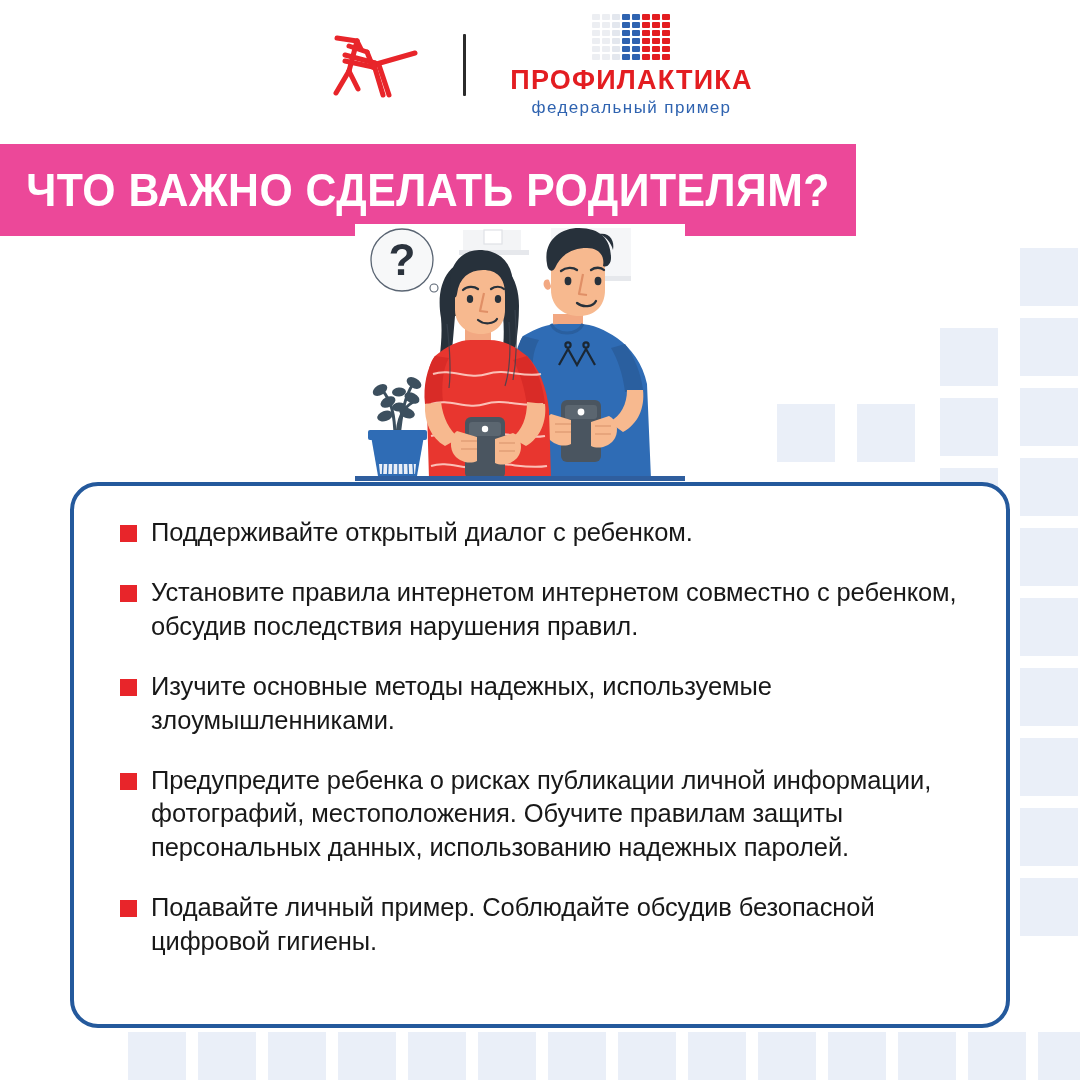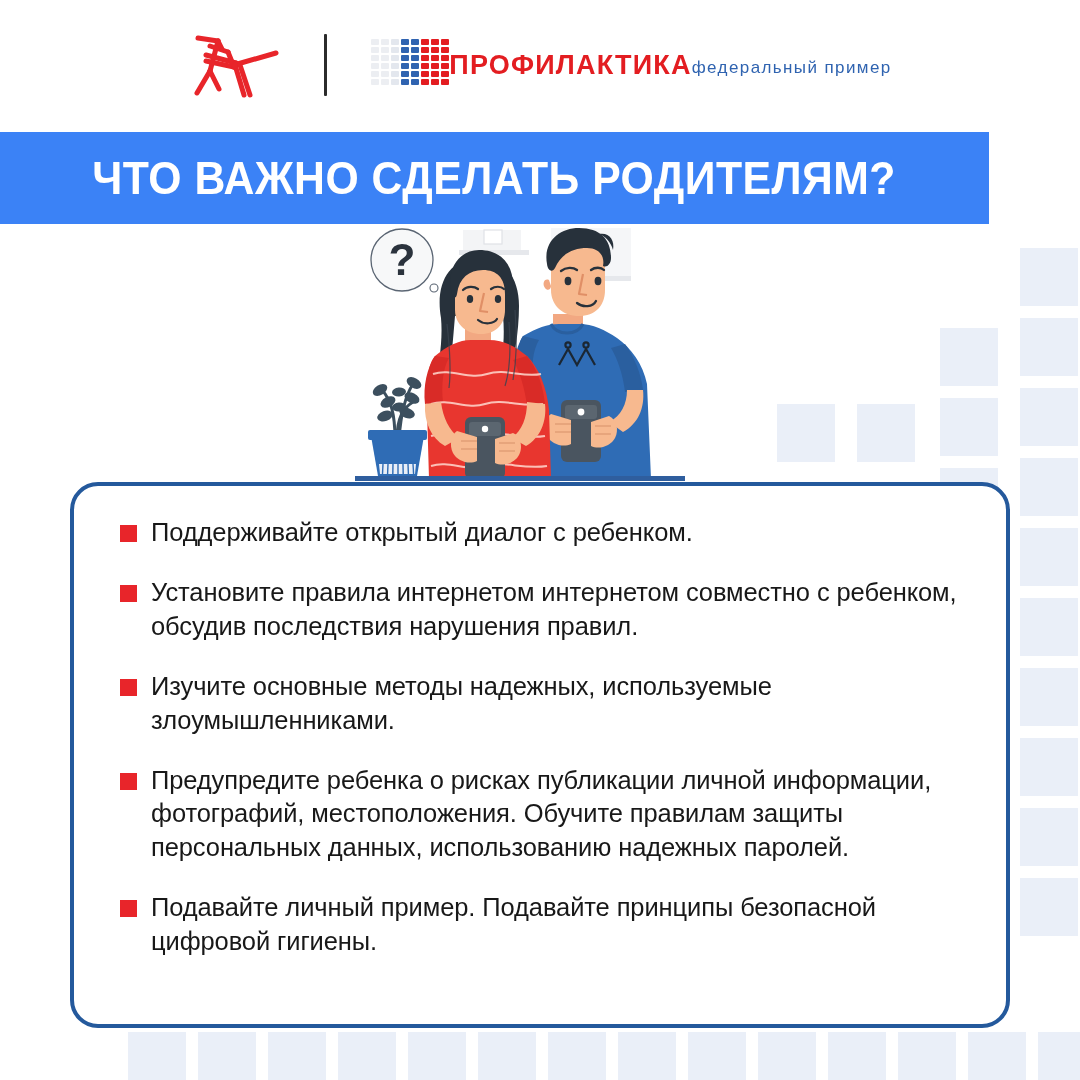--- a/index.html
+++ b/index.html
@@ -22,34 +22,34 @@
     display:flex; align-items:center; justify-content:center; gap:0;
   }
   .brand-row { display:flex; align-items:center; gap:0px; }
 
   .horse-mark { width:96px; height:72px; display:block; }
 
   .divider {
     width:3px; height:62px; background:#2b2b2b; margin:0 44px 0 40px; border-radius:1px;
   }
 
-  .brand-block { display:flex; flex-direction:row; align-items:center; }
+  .brand-block { display:flex; flex-direction:column; align-items:center; }
   .logo-grid { display:grid; grid-template-columns:repeat(8, 8px); grid-template-rows:repeat(6, 6px); gap:2px; margin-bottom:7px; }
   .logo-grid i { display:block; width:8px; height:6px; border-radius:1px; }
   .brand-name {
     font-size:27px; font-weight:bold; color:#e31d21; letter-spacing:1.2px; line-height:1;
   }
   .brand-sub {
     font-size:17px; color:#2f63b0; letter-spacing:1.4px; margin-top:5px; line-height:1;
   }
 
   
   .title-banner {
-    position:absolute; left:0; top:132px; width:989px; height:92px;
-    background:#3b82f6;
+    position:absolute; left:0; top:144px; width:856px; height:92px;
+    background:#ec4899;
     display:flex; align-items:center; justify-content:center;
   }
   .title-text {
     color:#ffffff; font-weight:bold; font-size:46px; letter-spacing:0.5px;
     transform:scaleX(0.93); transform-origin:center;
     white-space:nowrap;
   }
 
   
   .sq { position:absolute; background:#eaeff8; }
@@ -396,20 +396,20 @@
         <li class="bullet">
           <span class="bullet-mark"></span>
           <span class="bullet-text">Изучите основные методы надежных, используемые злоумышленниками.</span>
         </li>
         <li class="bullet">
           <span class="bullet-mark"></span>
           <span class="bullet-text">Предупредите ребенка о рисках публикации личной информации, фотографий, местоположения. Обучите правилам защиты персональных данных, использованию надежных паролей.</span>
         </li>
         <li class="bullet">
           <span class="bullet-mark"></span>
-          <span class="bullet-text">Подавайте личный пример. Подавайте принципы безопасной цифровой гигиены.</span>
+          <span class="bullet-text">Подавайте личный пример. Соблюдайте обсудив безопасной цифровой гигиены.</span>
         </li>
       </ul>
   </div>
 
   <div class="bottom-strip" id="bottom-strip"></div>
 
 </div>
 
 </body></html>

